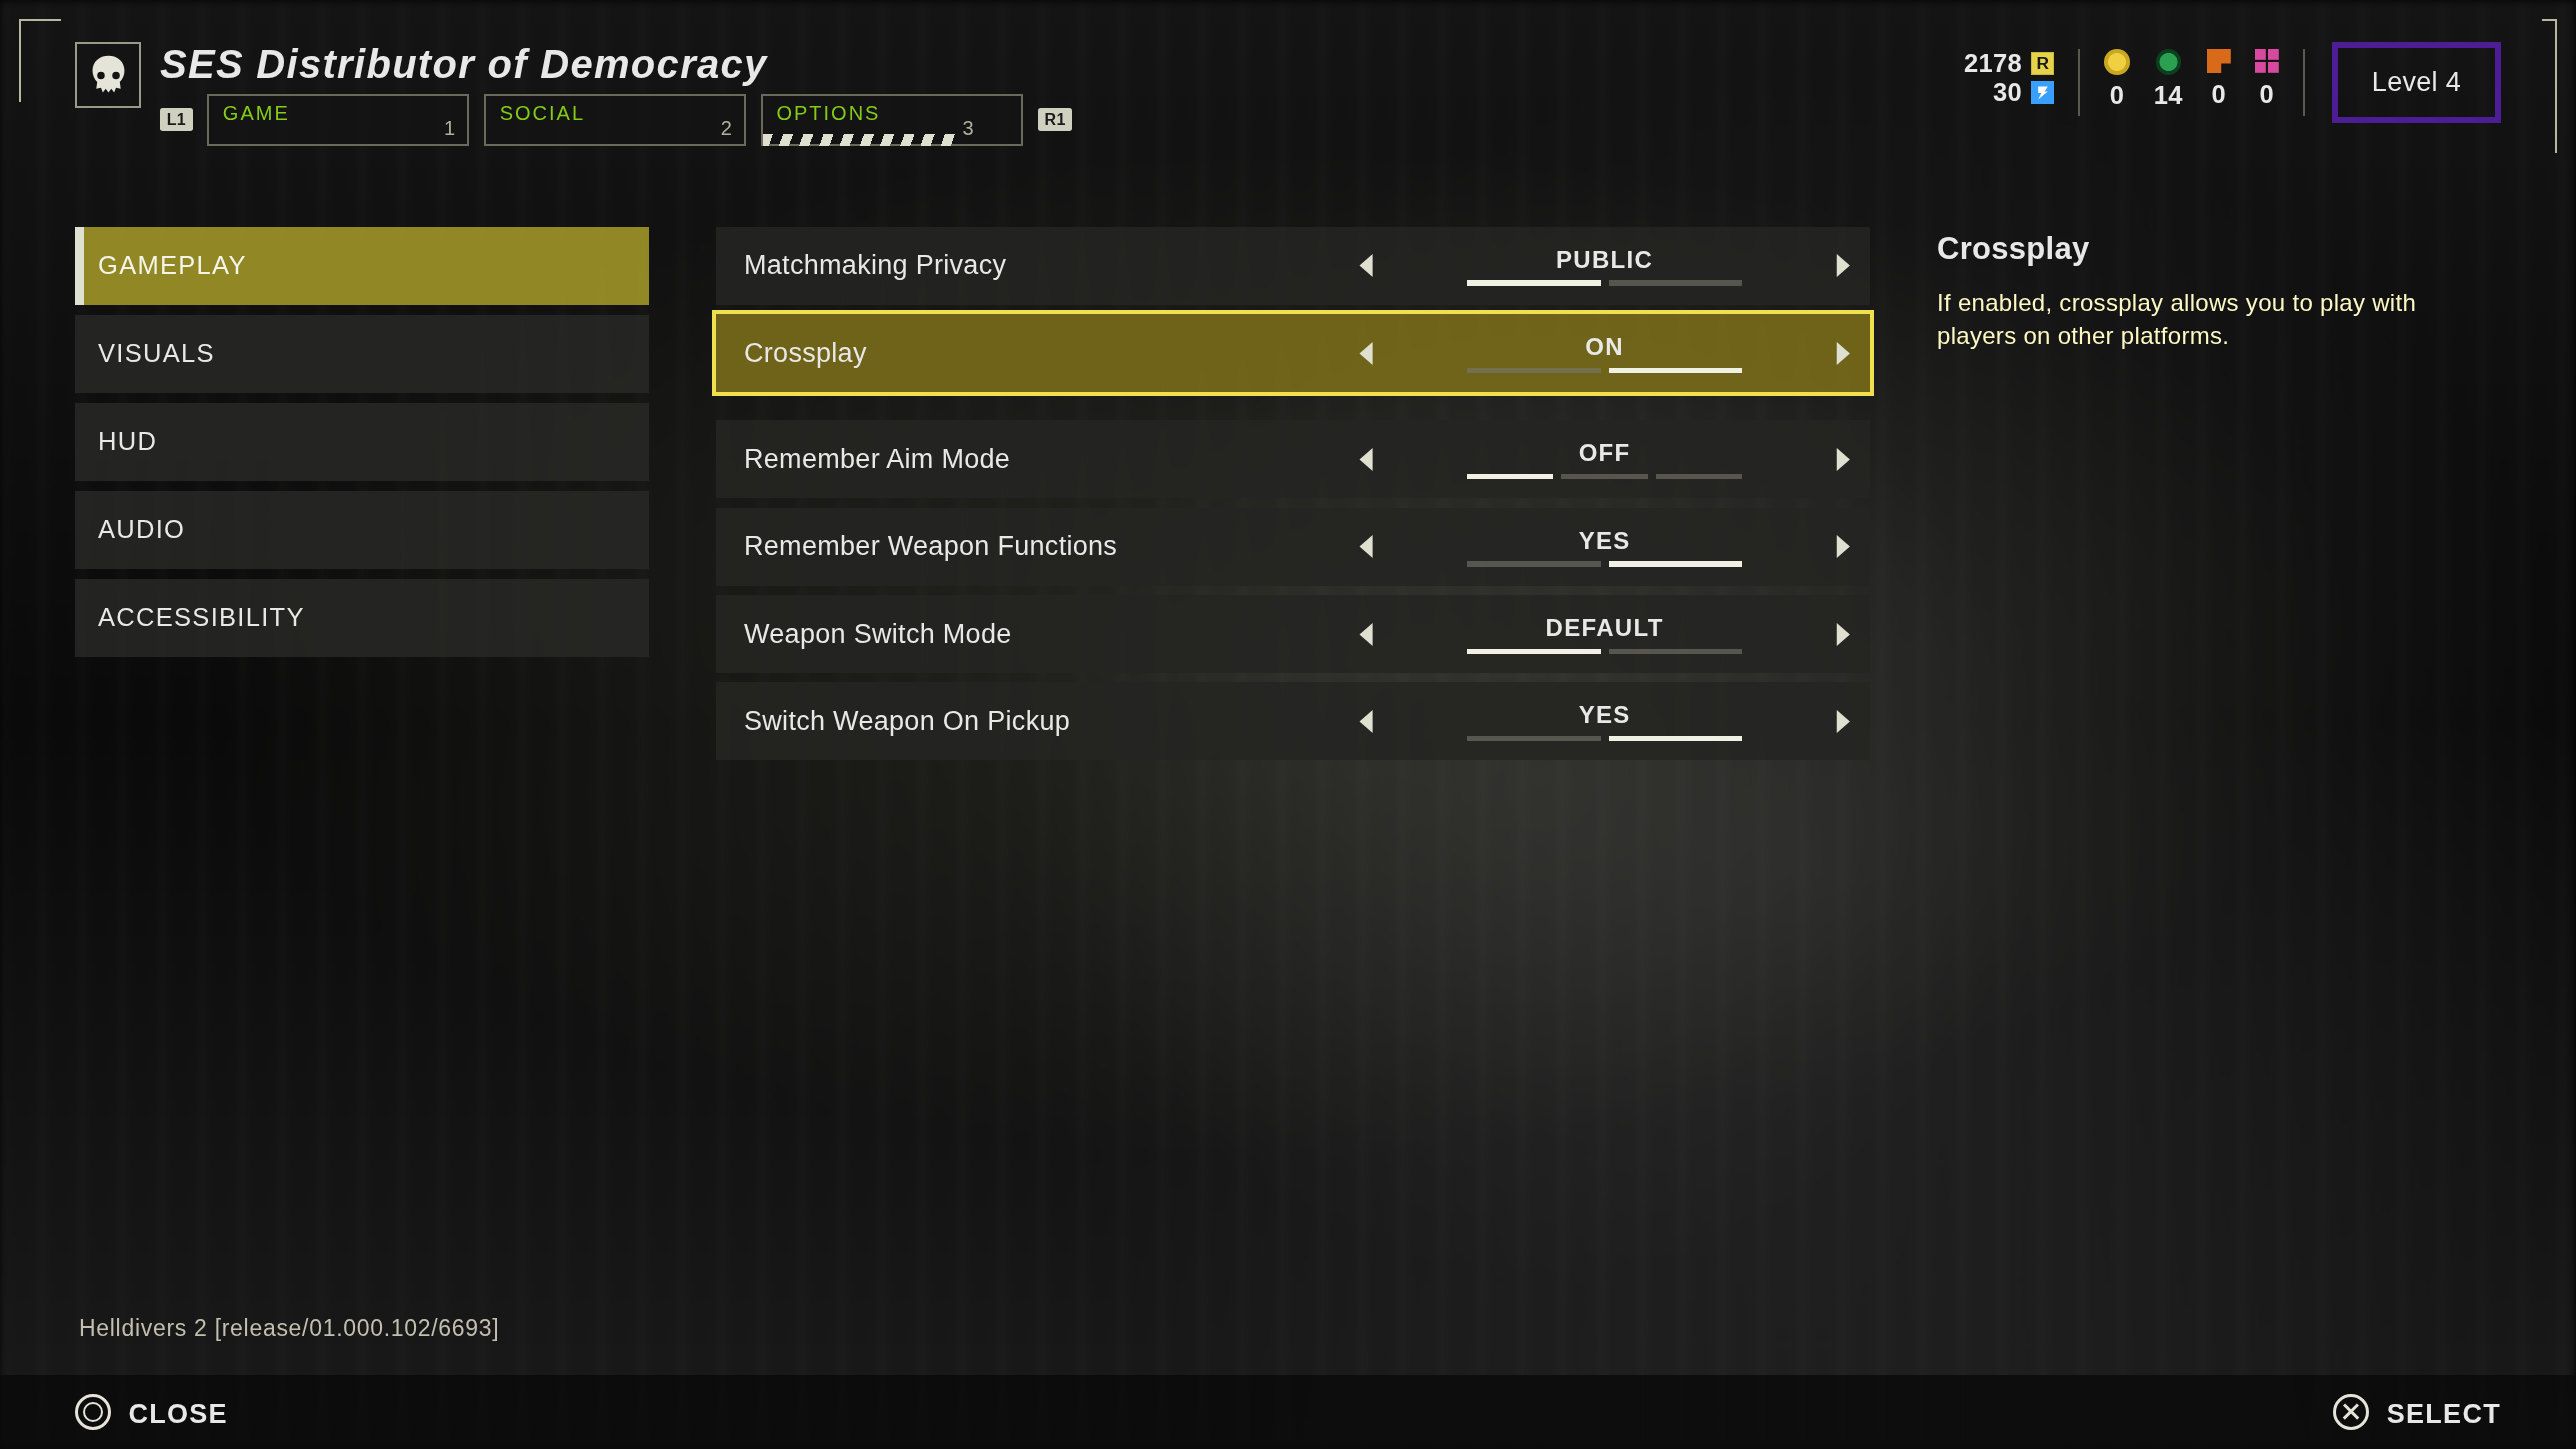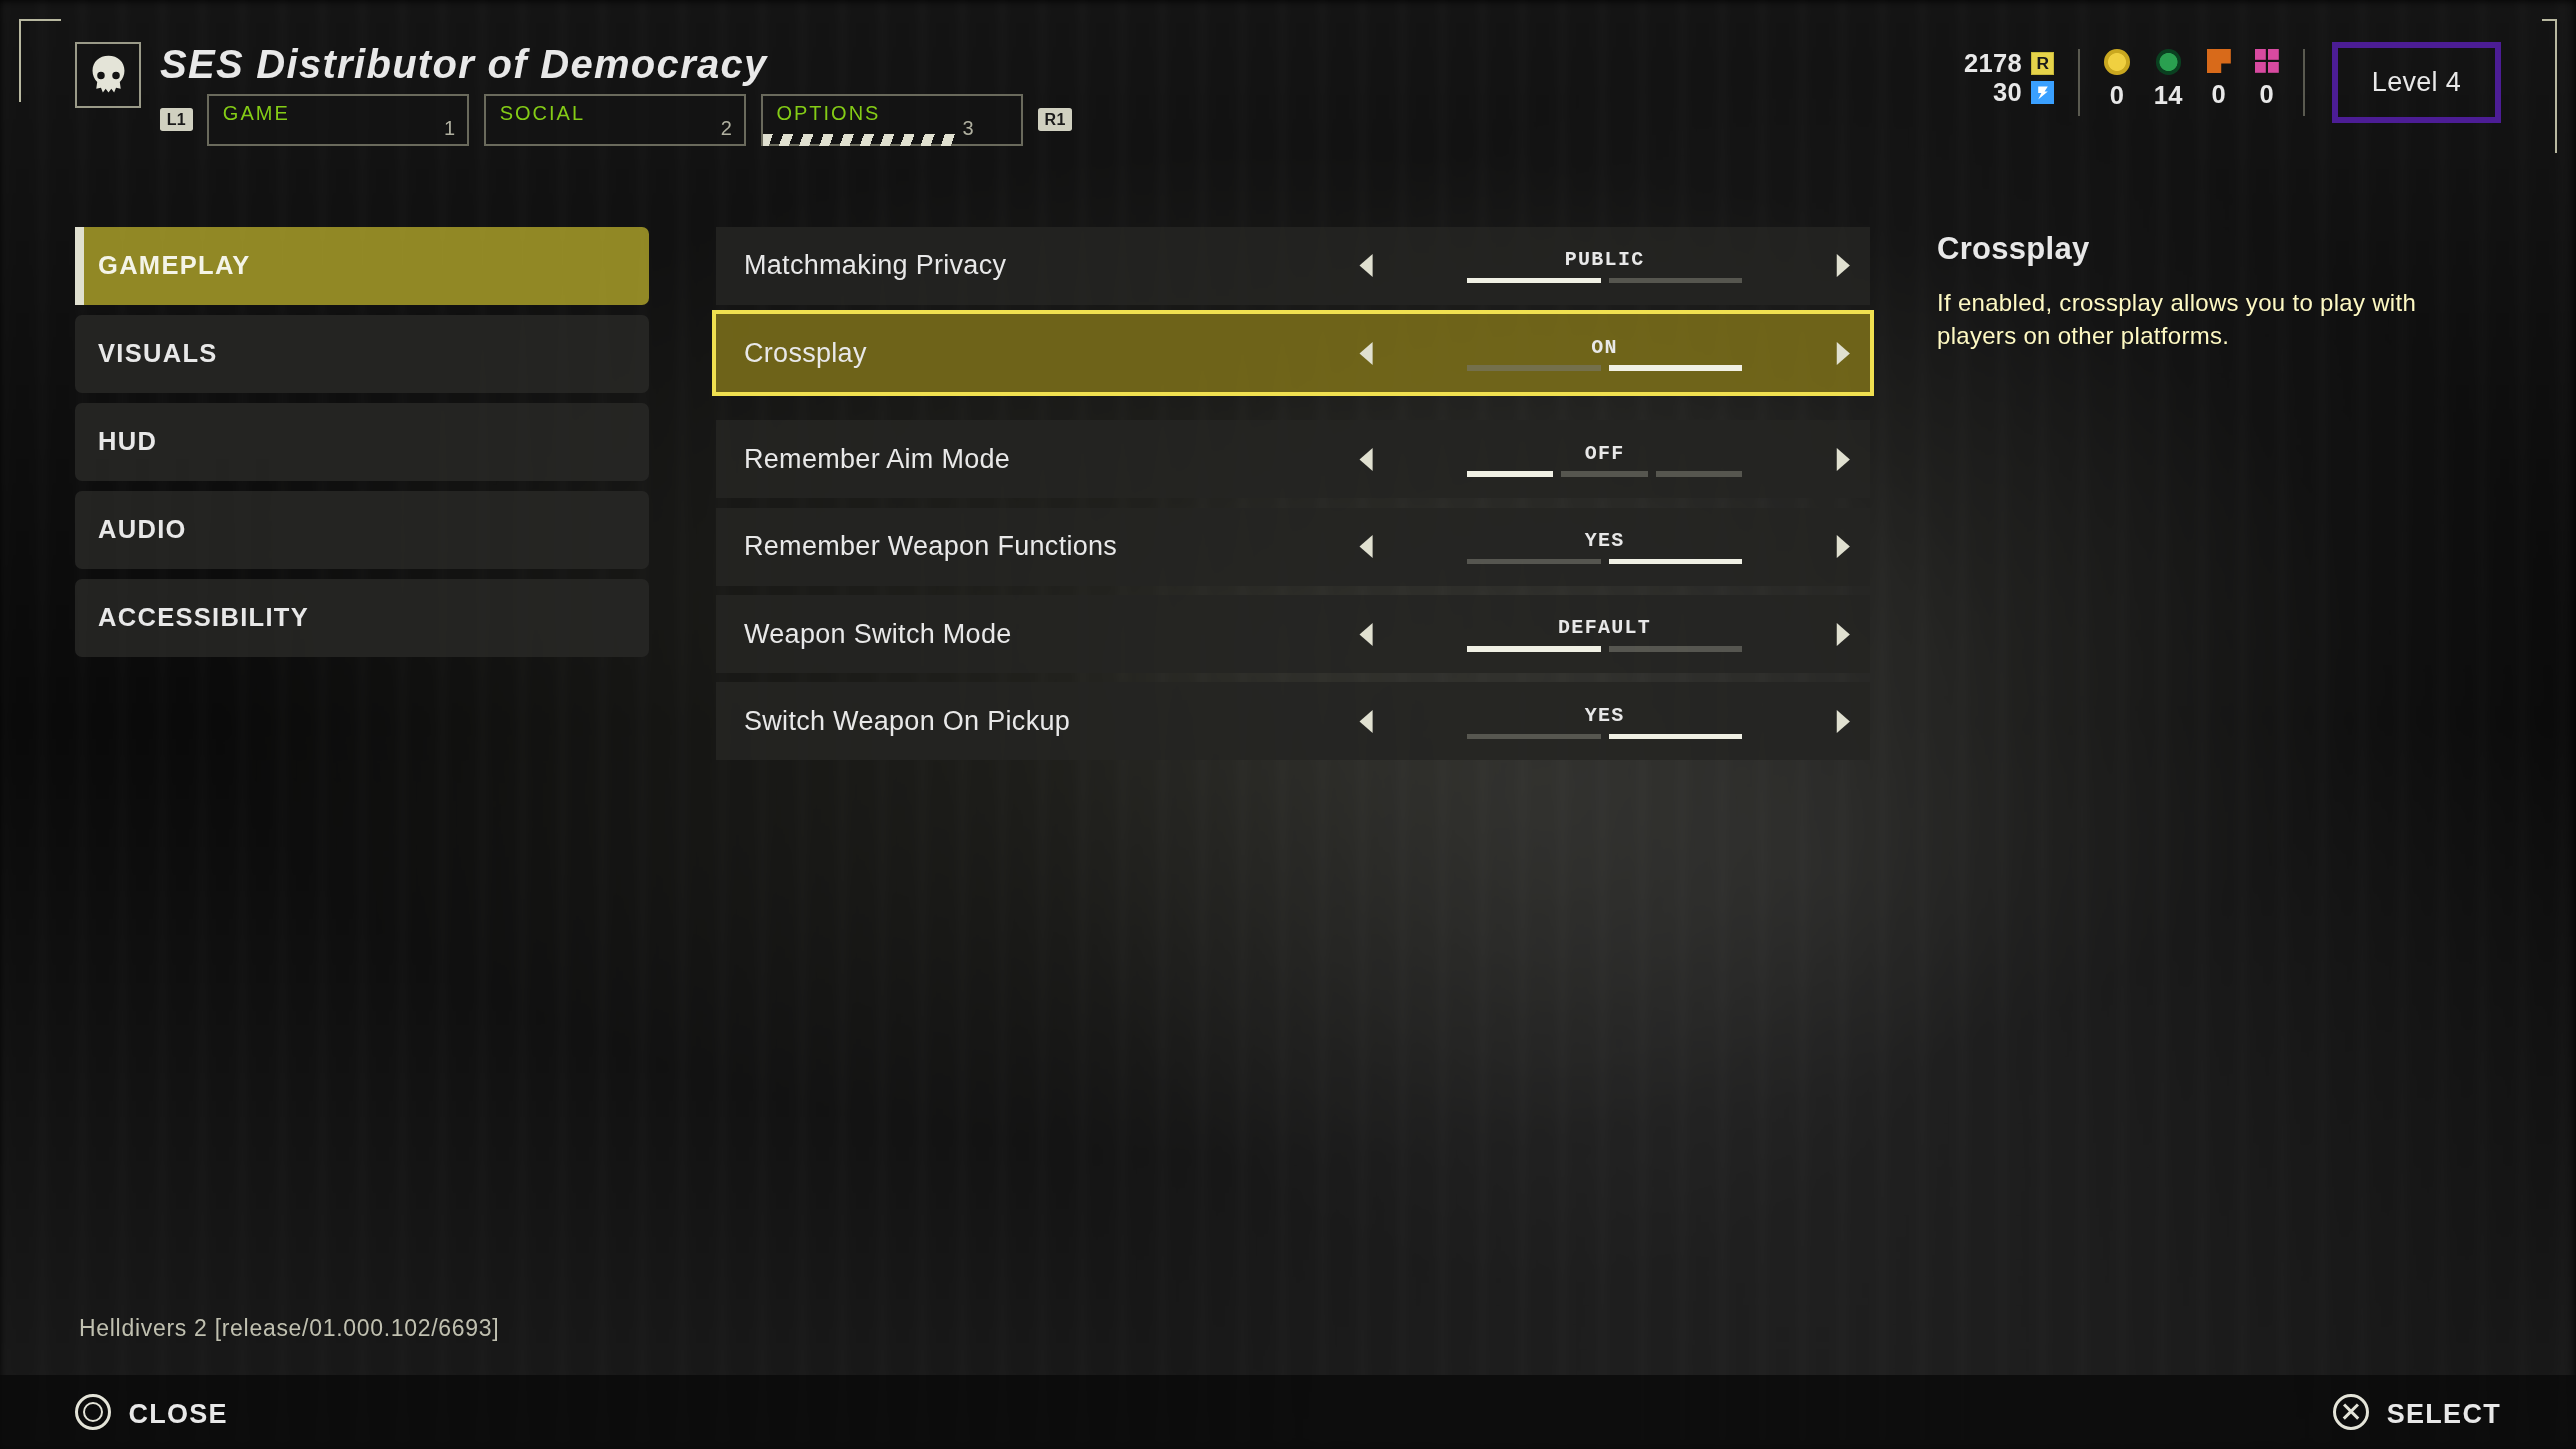--- a/index.html
+++ b/index.html
@@ -87,43 +87,42 @@
   linear-gradient(#d84aa0,#d84aa0) left top/45% 45% no-repeat,
   linear-gradient(#d84aa0,#d84aa0) right top/45% 45% no-repeat,
   linear-gradient(#d84aa0,#d84aa0) left bottom/45% 45% no-repeat,
   linear-gradient(#d84aa0,#d84aa0) right bottom/45% 45% no-repeat; }
 .level-box { border: 6px solid #4c1d95; padding: 19px 34px; font-size: 27px; font-weight: 400; }
 .content { display: flex; gap: 67px; margin-top: 81px; }
 .sidebar { width: 574px; display: flex; flex-direction: column; gap: 10px; }
 .side-item {
   height: 78px; background: rgba(40,40,38,0.85);
   display: flex; align-items: center; padding-left: 23px;
-  font-size: 25.5px; font-weight: 700; letter-spacing: 1.3px;
+  font-size: 25.5px; font-weight: 400; letter-spacing: 1.3px;
   position: relative;
-  border-radius: 7px;
 }
 .side-item.selected { background: rgba(160,150,40,0.9); color: #f4f4e8; }
 .side-item.selected::before {
   content: ""; position: absolute; left: 0; top: 0; bottom: 0; width: 9.4px;
   background: #e0e0d0;
 }
 .settings { width: 1154px; display: flex; flex-direction: column; gap: 9.4px; }
 .row-spacer { height: 9.4px; }
 .setting-row {
   height: 78px; background: rgba(36,36,34,0.88);
   display: flex; align-items: center; padding: 0 20px 0 28px;
   position: relative;
 }
 .setting-row.focused { outline: 4px solid #f0e050; background: rgba(120, 108, 26, 0.9); }
 .setting-label { font-size: 27px; flex: 1; }
 .value-wrap { display: flex; align-items: center; gap: 40px; }
 .arrow { width: 17.4px; height: 23px; }
 .arrow svg { width: 100%; height: 100%; }
 .value-col { width: 376px; display: flex; flex-direction: column; align-items: center; gap: 6.7px; }
-.value-text { font-size: 20px; font-weight: 600; letter-spacing: 1.3px; font-family: Liberation Mono, monospace; }
+.value-text { font-size: 24px; font-weight: 600; letter-spacing: 1.3px; }
 .seg-bar { width: 275px; height: 5.4px; display: flex; gap: 8px; }
 .seg { flex: 1; background: rgba(120,120,110,0.6); }
 .seg.active { background: #f0f0e4; }
 .info-panel { flex: 1; padding-top: 4px; }
 .info-title { font-size: 31px; font-weight: 700; margin-bottom: 19px; }
 .info-desc { font-size: 24px; line-height: 1.4; max-width: 590px; color: #fef9c3; }
 .build-line { position: absolute; left: 79px; bottom: 107px; font-size: 23px; color: #c0c0b0; letter-spacing: 0.7px; }
 .footer {
   position: absolute; left: 0; right: 0; bottom: 0; height: 74px;
   background: rgba(10,10,10,0.85);

